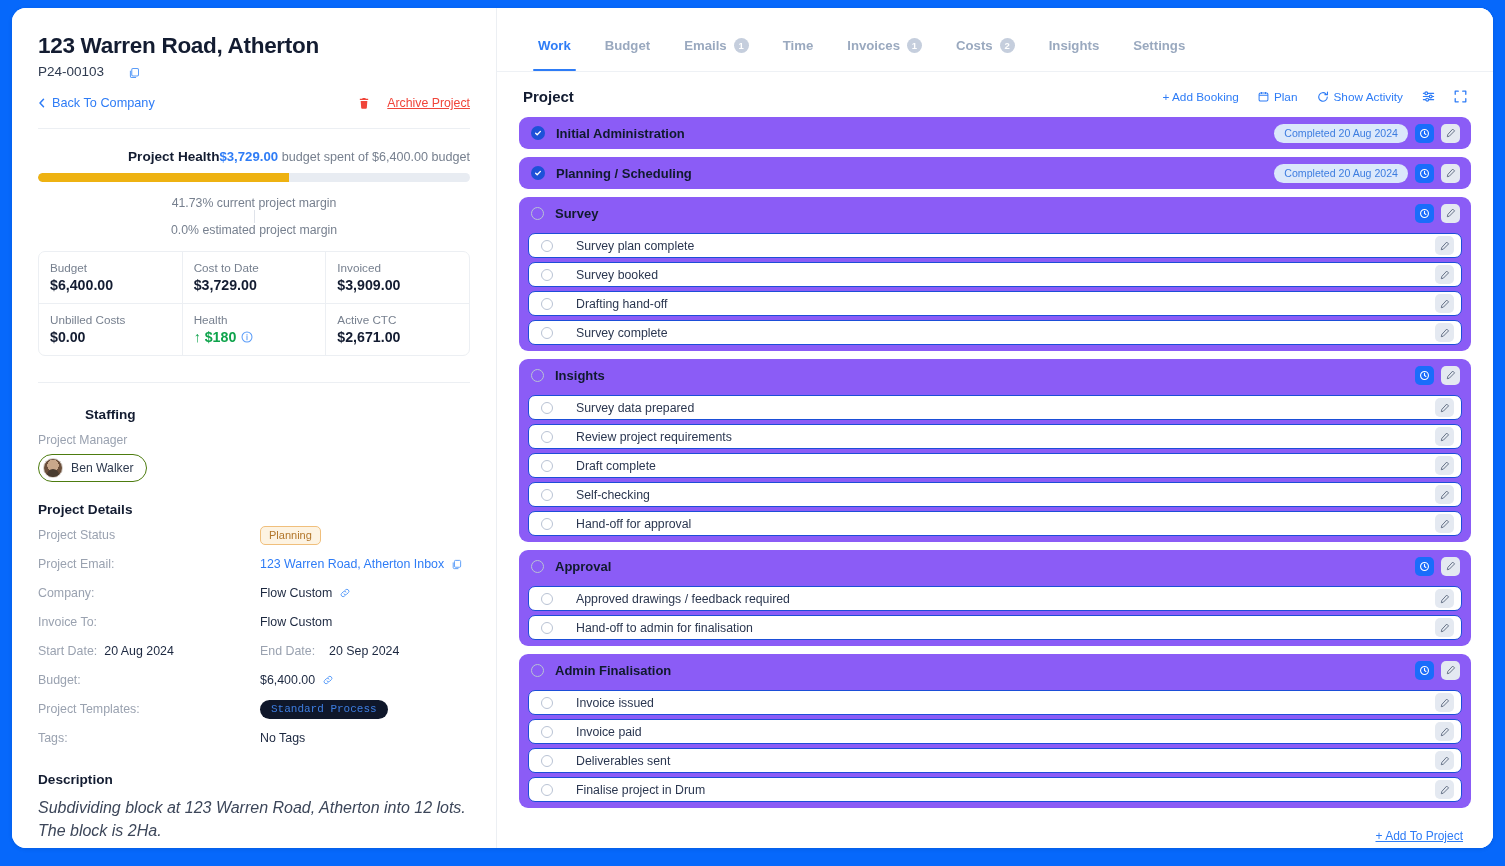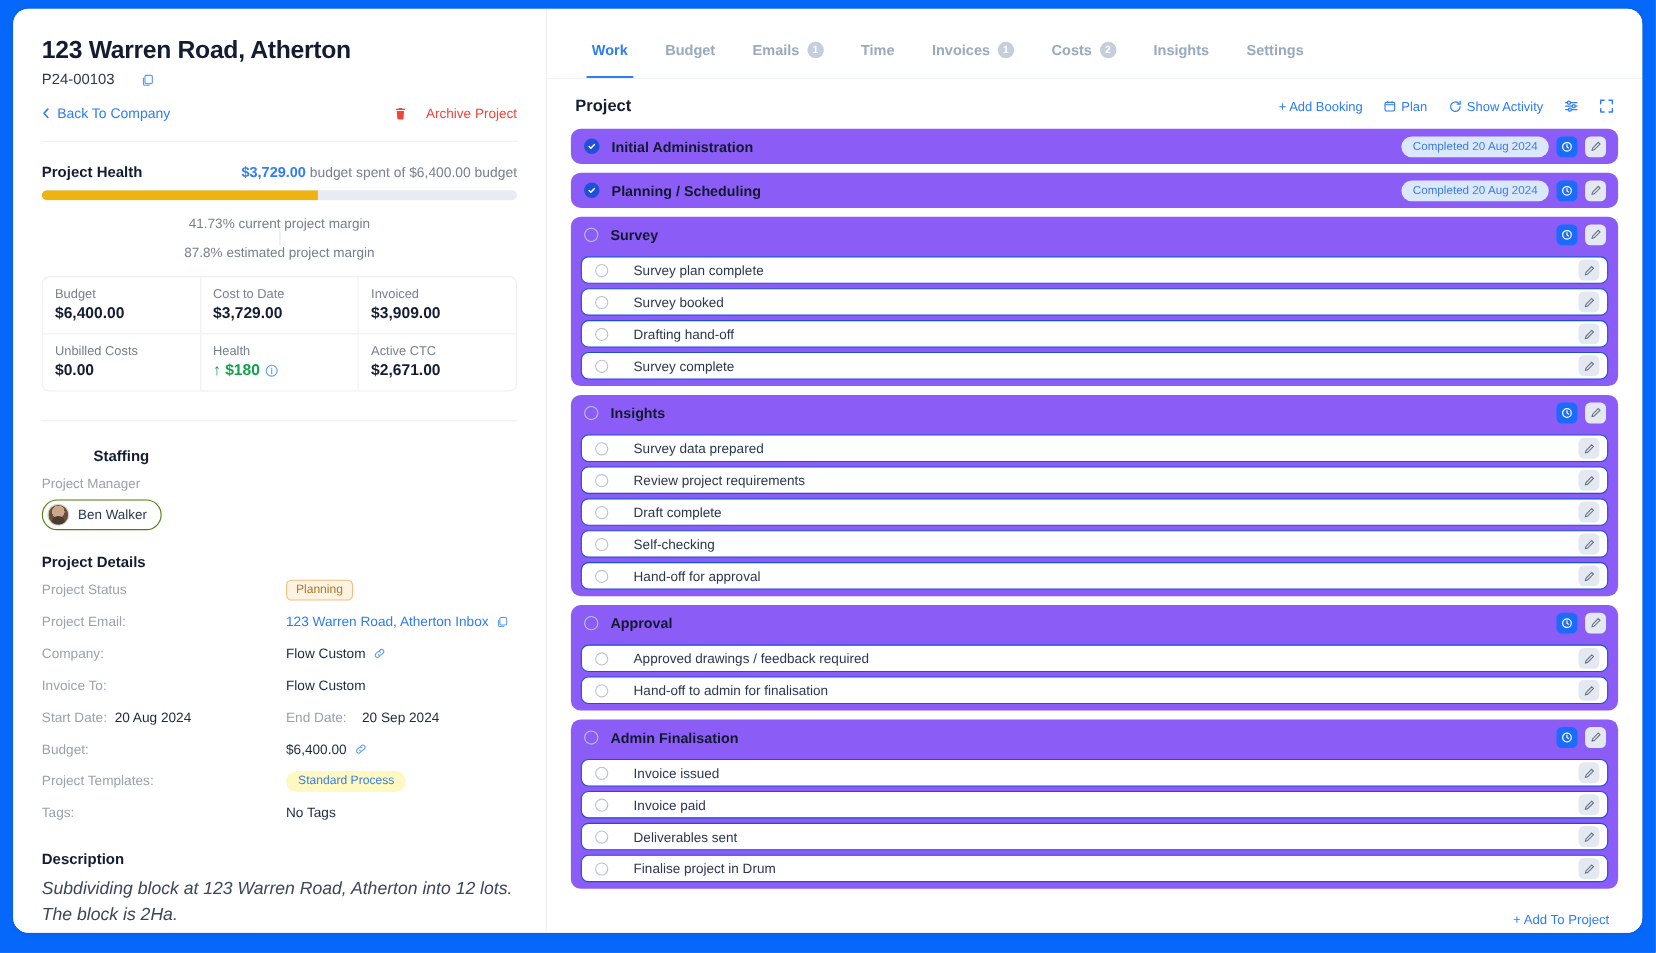--- a/index.html
+++ b/index.html
@@ -52,25 +52,26 @@
   }
   .back-link {
     display: flex; align-items: center; gap: 6px;
     color: #2e7cf6; font-size: 12.7px; font-weight: 500;
     cursor: pointer;
   }
   .archive-link {
     display: flex; align-items: center; gap: 18px;
     color: #f0453a; font-size: 12.3px; font-weight: 500;
     cursor: pointer;
+    text-decoration: underline;
   }
   .hr { height: 1px; background: #eceff3; margin: 18px 0 0 0; }
 
   .health-head {
-    display: flex; align-items: baseline; justify-content: space-between;
+    display: flex; align-items: baseline; justify-content: flex-end;
     margin-top: 20px;
   }
   .health-title { font-size: 13.6px; font-weight: bold; color: #131c31; }
   .health-sum { font-size: 12.6px; color: #77808f; }
   .health-sum b { color: #2e7cf6; font-weight: bold; font-size: 13.2px; }
   .bar-track {
     margin-top: 9px; height: 9px; border-radius: 5px;
     background: #e8ecf2; overflow: hidden;
   }
   .bar-fill { height: 100%; background: #eeb211; border-radius: 5px 0 0 5px; }
@@ -121,22 +122,22 @@
   .dt-inline-val { font-size: 12.4px; color: #1c2840; font-weight: 500; }
 
   .badge-planning {
     display: inline-block; font-size: 11px; font-weight: 500;
     color: #b2762a; background: #fdf3e2;
     border: 1px solid #f0bf7c; border-radius: 5px;
     padding: 2px 8px 3px 8px;
   }
   .badge-template {
     display: inline-block; font-size: 11px; font-weight: 500;
-    color: #3d7de0; background: #fef9c3;
-    border-radius: 11px; padding: 3px 11px 4px 11px;
+    color: #3d7de0; background: #0f172a;
+    border-radius: 11px; padding: 3px 11px 4px 11px; font-family: Liberation Mono, monospace;
   }
   .desc-text { font-size: 16px; color: #3a4considered; color:#3c4659; margin-top: 9px; line-height: 1.45; font-style: italic; }
   .cf-row { display: flex; align-items: center; margin-top: 11px; }
   .cf-key { width: 222px; flex: 0 0 222px; font-size: 12.4px; color: #9aa2b0; }
   .cf-val { font-size: 12.4px; color: #1c2840; }
 
   
   #main {
     flex: 1 1 auto;
     background: #ffffff;
@@ -216,21 +217,21 @@
   }
   .task-title { flex: 1 1 auto; font-size: 12.3px; color: #2b3750; }
   .circ { width: 13px; height: 13px; border-radius: 50%; border: 1.6px solid #b9c3d4; flex: 0 0 13px; }
   .circ.sm { width: 12px; height: 12px; flex: 0 0 12px; }
   .check-on {
     width: 14px; height: 14px; border-radius: 50%; background: #1e51d8;
     display: inline-flex; align-items: center; justify-content: center; flex: 0 0 14px;
   }
   .add-to-project {
     text-align: right; font-size: 12px; color: #2e7cf6;
-    padding: 13px 8px 0 0; cursor: pointer;
+    padding: 13px 8px 0 0; cursor: pointer; text-decoration: underline;
   }
 </style>
 </head>
 <body>
 
 <div id="app-frame">
   <div id="window">
 
     <aside id="sidebar">
 
@@ -272,21 +273,21 @@
         <span class="health-sum"><b>$3,729.00</b> <span>budget spent of $6,400.00 budget</span></span>
       </div>
 
       <div class="bar-track">
         <div class="bar-fill" id="barfill" style="width: 58%;"></div>
       </div>
 
       <div class="margins">
         <span>41.73% current project margin</span>
         <span class="sep"></span>
-        <span>87.8% estimated project margin</span>
+        <span>0.0% estimated project margin</span>
       </div>
 
       <div class="metrics" id="metrics">
           <div class="metrics-row">
             <div class="metric">
               <div class="metric-label">Budget</div>
               <div class="metric-value"><span>$6,400.00</span></div>
             </div>
             <div class="metric">
               <div class="metric-label">Cost to Date</div>

